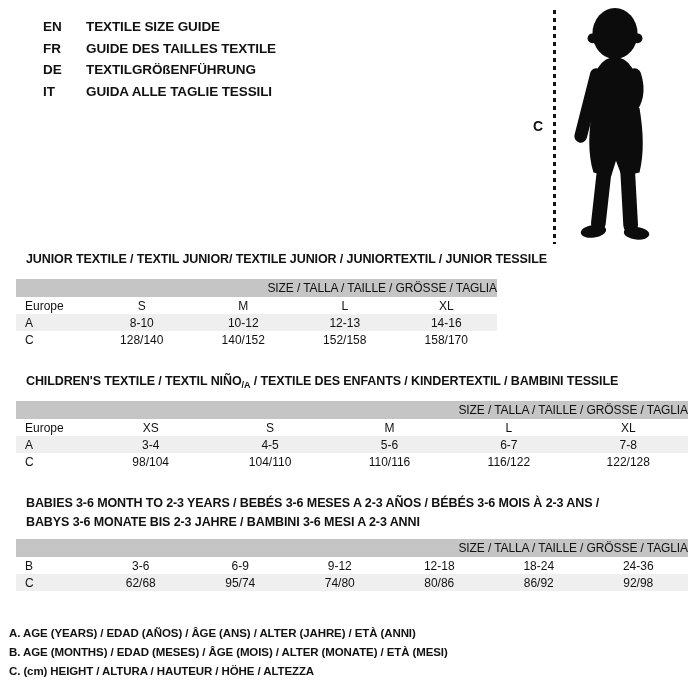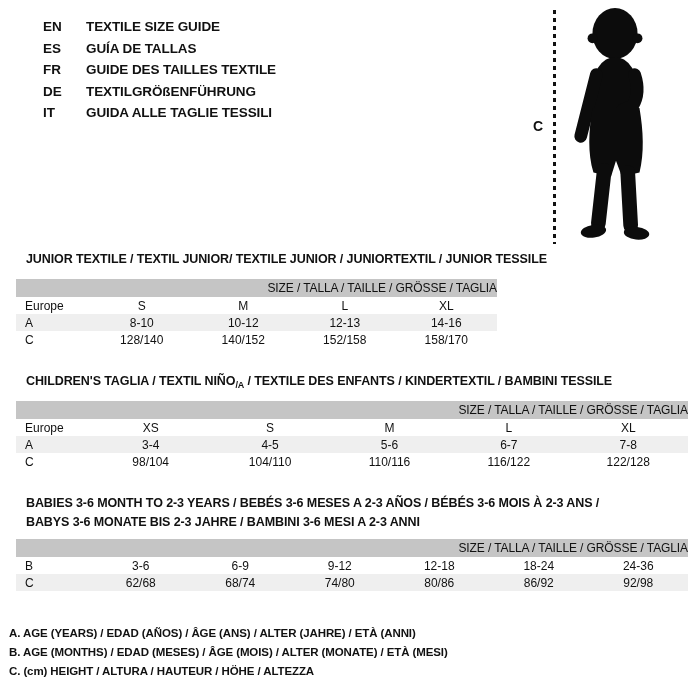--- a/index.html
+++ b/index.html
@@ -50,24 +50,20 @@
   .legend { left:9px; top:624px; }
   .legend-line { font-weight:bold; font-size:11.5px; line-height:19px; letter-spacing:-0.1px; white-space:nowrap; }
 </style>
 </head>
 <body>
 
 <div class="abs languages">
   <div class="lang-row">
     <span class="lang-code">EN</span>
     <span class="lang-label">TEXTILE SIZE GUIDE</span>
-  </div>
-  <div class="lang-row">
-    <span class="lang-code">ES</span>
-    <span class="lang-label">GUÍA DE TALLAS</span>
   </div>
   <div class="lang-row">
     <span class="lang-code">FR</span>
     <span class="lang-label">GUIDE DES TAILLES TEXTILE</span>
   </div>
   <div class="lang-row">
     <span class="lang-code">DE</span>
     <span class="lang-label">TEXTILGRÖßENFÜHRUNG</span>
   </div>
   <div class="lang-row">
@@ -128,21 +124,21 @@
     <tr>
       <td class="rl">C</td>
       <td>128/140</td>
       <td>140/152</td>
       <td>152/158</td>
       <td>158/170</td>
     </tr>
   </tbody>
 </table>
 
-<div class="abs sec-title s2-title"><span>CHILDREN'S TAGLIA / TEXTIL NIÑO</span><span class="sub-a">/A</span><span> / TEXTILE DES ENFANTS / KINDERTEXTIL / BAMBINI TESSILE</span></div>
+<div class="abs sec-title s2-title"><span>CHILDREN'S TEXTILE / TEXTIL NIÑO</span><span class="sub-a">/A</span><span> / TEXTILE DES ENFANTS / KINDERTEXTIL / BAMBINI TESSILE</span></div>
 <table class="abs t2">
   <colgroup>
       <col class="label-col">
       <col>
       <col>
       <col>
       <col>
       <col>
     </colgroup>
   <thead>
@@ -203,21 +199,21 @@
       <td>3-6</td>
       <td>6-9</td>
       <td>9-12</td>
       <td>12-18</td>
       <td>18-24</td>
       <td>24-36</td>
     </tr>
     <tr class="alt">
       <td class="rl">C</td>
       <td>62/68</td>
-      <td>68/74</td>
+      <td>95/74</td>
       <td>74/80</td>
       <td>80/86</td>
       <td>86/92</td>
       <td>92/98</td>
     </tr>
   </tbody>
 </table>
 
 <div class="abs legend">
   <div class="legend-line">A. AGE (YEARS) / EDAD (AÑOS) / ÂGE (ANS) / ALTER (JAHRE) / ETÀ (ANNI)</div>

